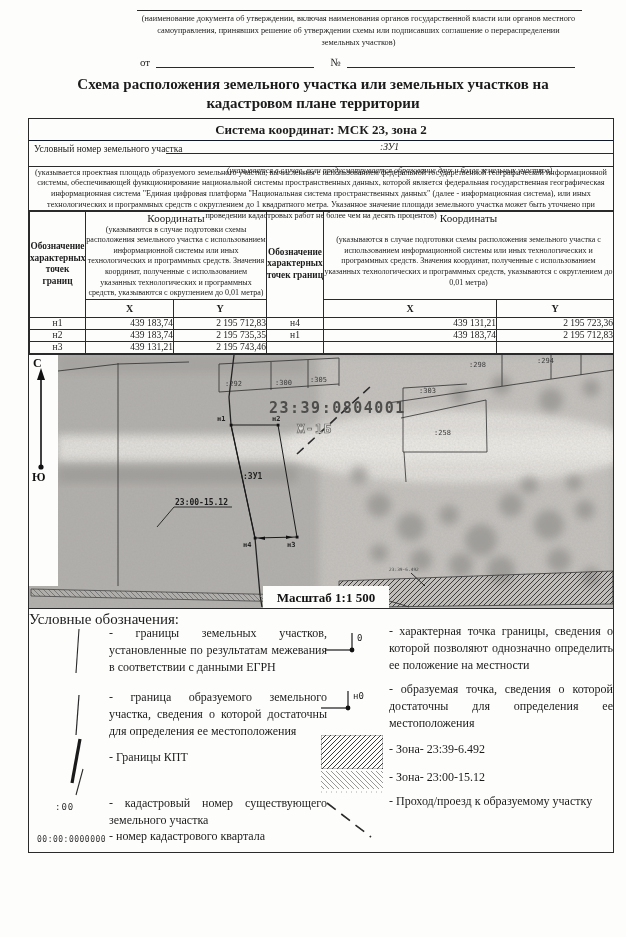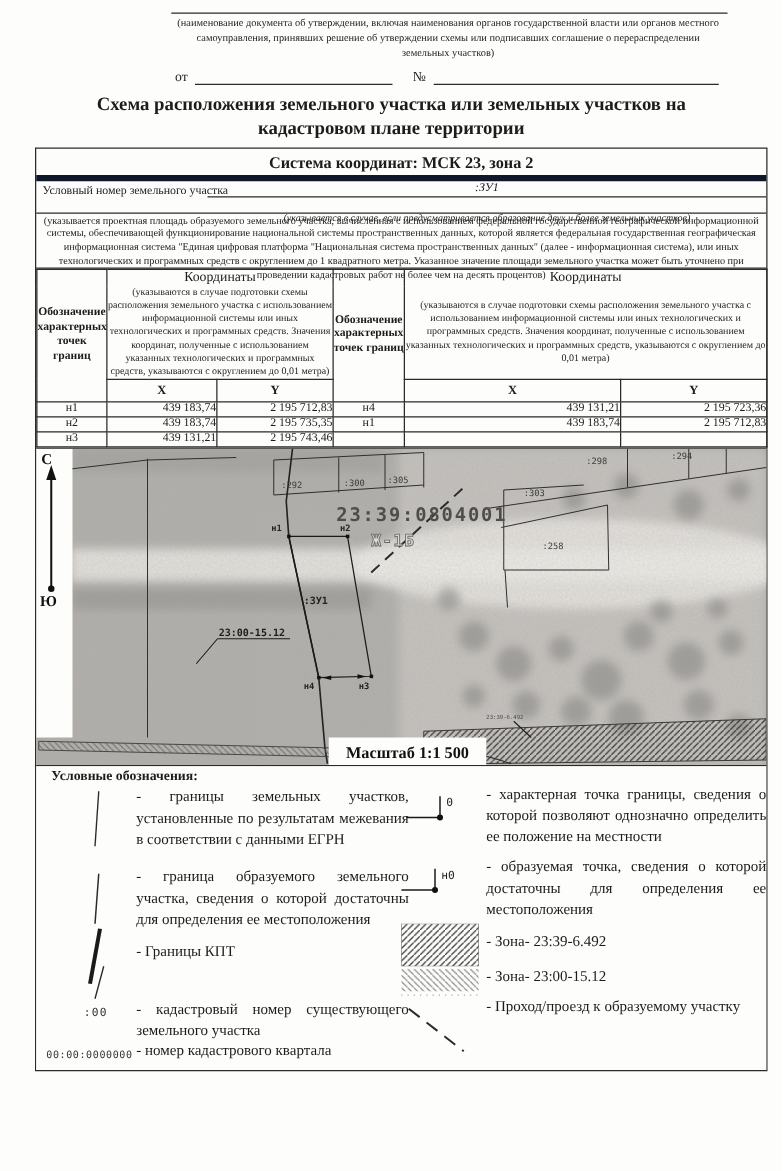--- a/index.html
+++ b/index.html
@@ -13,21 +13,21 @@
   .fromline{margin-left:140px;margin-top:6px;font-size:11px;display:flex;align-items:flex-end;}
   .fromline .lbl{margin-right:6px;}
   .uline1{display:inline-block;width:158px;border-bottom:1px solid #2a2a2a;height:12px;}
   .uline2{display:inline-block;width:228px;border-bottom:1px solid #2a2a2a;height:12px;}
   .no-lbl{margin-left:16px;margin-right:6px;}
   .doc-title{margin-top:7px;text-align:center;font-weight:bold;font-size:15px;line-height:1.25;
              width:540px;margin-left:43px;}
 
   
   .doc-box{margin-left:28px;margin-top:5px;width:584px;border:1px solid #2a2a2a;box-sizing:content-box;}
-  .row-cs{height:21px;border-bottom:5px solid #0f172a;text-align:center;font-weight:bold;
+  .row-cs{height:21px;border-bottom:1px solid #0f172a;text-align:center;font-weight:bold;
           font-size:13px;line-height:21px;}
   .row-cond{height:25px;border-bottom:1px solid #2a2a2a;display:flex;font-size:9.5px;}
   .row-cond .lbl{width:132px;padding-left:5px;padding-top:3px;white-space:nowrap;}
   .cond-right{flex:1;display:flex;flex-direction:column;}
   .cond-val{border-bottom:1px solid #2a2a2a;text-align:center;font-style:italic;height:12px;line-height:12px;}
   .cond-note{text-align:center;font-style:italic;font-size:8px;padding-top:12px;}
   .row-area{height:22px;display:flex;font-size:9.5px;align-items:flex-start;}
   .row-area .lbl{width:132px;padding-left:5px;padding-top:4px;white-space:nowrap;}
   .area-val{width:290px;margin-top:3px;border-bottom:1px solid #2a2a2a;text-align:center;
             font-style:italic;height:11px;line-height:11px;}
@@ -47,21 +47,21 @@
   td.dv{text-align:right;padding-right:4px;height:11px;}
   td.empty{border:none;}
 
   
   .map{height:253px;border-top:1px solid #2a2a2a;border-bottom:1px solid #2a2a2a;position:relative;
        background:#b2b0ac;}
   .map svg{display:block;}
 
   
   .legend{position:relative;height:243px;background:#fdfdfc;font-size:12px;}
-  .lg-title{position:absolute;left:12px;top:2px;font-weight:bold;font-size:11px;}
+  .lg-title{position:absolute;left:0;top:2px;font-weight:normal;font-size:15px;}
   .lg-text{position:absolute;text-align:justify;line-height:1.4;}
   .lg-sym{position:absolute;}
   .lg-mono{font-family:"DejaVu Sans Mono", monospace;color:#333;}
 </style>
 </head>
 <body>
 
 <div class="page">
 
   <div class="appr-line"></div>
@@ -275,21 +275,21 @@
 
       <svg class="lg-sym" style="left:36px;top:128px;" width="22" height="48">
         <line x1="15" y1="2" x2="7" y2="46" stroke="#1a1a1a" stroke-width="3.2"></line>
         </svg>
       <div class="lg-text" style="left:80px;top:140px;width:218px;">- Границы КПТ</div>
 
       <svg class="lg-sym" style="left:40px;top:158px;" width="20" height="30">
         <line x1="14" y1="2" x2="7" y2="28" stroke="#2a2a2a" stroke-width="1.1"></line>
         </svg>
 
-      <div class="lg-sym lg-mono" style="left:38px;top:193px;font-size:9px;letter-spacing:1px;">:00</div>
+      <div class="lg-sym lg-mono" style="left:26px;top:193px;font-size:9px;letter-spacing:1px;">:00</div>
       <div class="lg-text" style="left:80px;top:186px;width:218px;">- кадастровый номер существующего земельного участка</div>
 
       <div class="lg-sym lg-mono" style="left:8px;top:226px;font-size:8px;letter-spacing:0.5px;">00:00:0000000</div>
       <div class="lg-text" style="left:80px;top:219px;width:218px;">- номер кадастрового квартала</div>
 
       <svg class="lg-sym" style="left:296px;top:18px;" width="48" height="28">
         <line x1="0" y1="23" x2="27" y2="23" stroke="#1a1a1a" stroke-width="1.2"></line>
         <line x1="27" y1="6" x2="27" y2="23" stroke="#1a1a1a" stroke-width="1.2"></line>
         <circle cx="27" cy="23" r="2.4" fill="#111"></circle>
         <text x="32" y="14" font-size="9" font-family="DejaVu Sans Mono, monospace" fill="#222">0</text>

